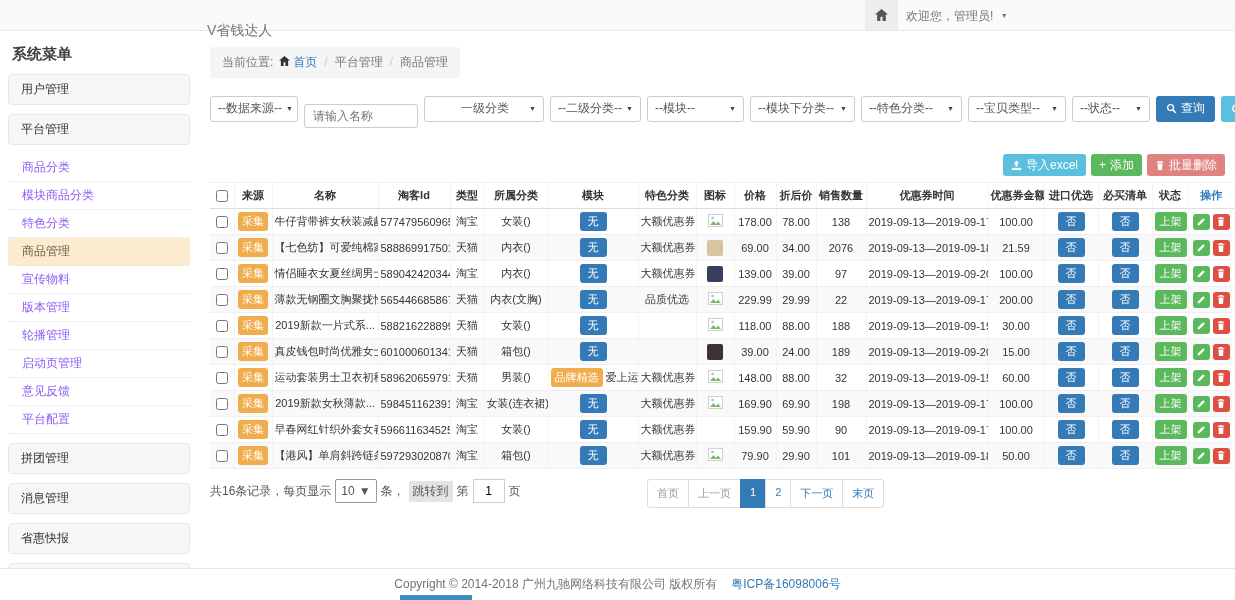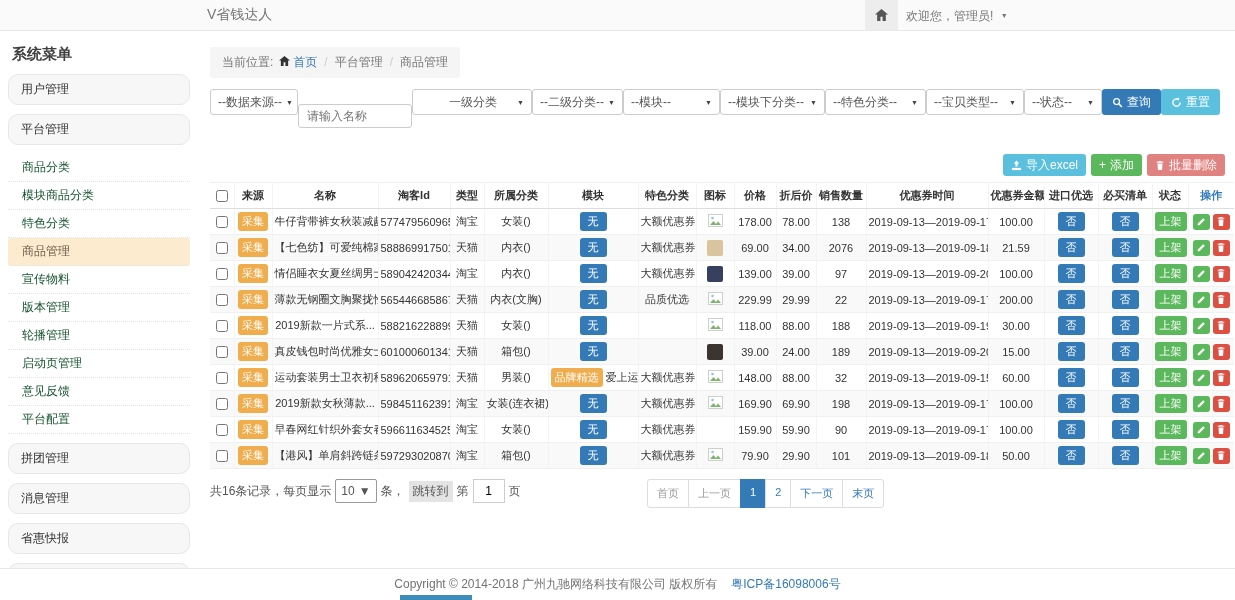--- a/index.html
+++ b/index.html
@@ -1,42 +1,42 @@
 <!DOCTYPE html>
 <html><head>
 <meta charset="utf-8">
 <style>
   html,body{margin:0;padding:0;}
   body{width:1235px;height:600px;overflow:hidden;position:relative;background:#fff;
        font-family:"Liberation Sans","DejaVu Sans",sans-serif;}
   
   .topbar{position:relative;height:30px;background:#fafafa;border-bottom:1px solid #e7e7e7;}
-  .app-title{position:absolute;left:207px;top:6px;font-size:14px;color:#777;}
+  .app-title{position:absolute;left:207px;top:22px;font-size:14px;color:#777;}
   .home-btn{position:absolute;left:865px;top:0;width:33px;height:30px;background:#ededed;
             display:flex;align-items:center;justify-content:center;cursor:pointer;}
   .welcome{position:absolute;left:906px;top:8px;font-size:12px;color:#777;cursor:pointer;white-space:nowrap;}
   .caret{font-size:7px;color:#777;margin-left:4px;vertical-align:2px;}
   
   .content{display:flex;height:537px;overflow:hidden;background:#fff;}
   .sidebar{width:182px;flex:none;margin-left:8px;}
   .sidebar-title{color:#404040;font-size:15px;font-weight:bold;margin:14px 0 10px 4px;}
-  .m-group{background:#f7f7f7;border:1px solid #e7e7e7;border-radius:10px;padding:6px 12px;
+  .m-group{background:#f7f7f7;border:1px solid #e7e7e7;border-radius:4px;padding:6px 12px;
            font-size:12px;color:#333;margin-bottom:9px;cursor:pointer;}
   .subs{margin-bottom:9px;}
-  .m-sub{padding:5px 14px;font-size:12px;color:#14532d;border-bottom:1px dotted #e2e2e2;cursor:pointer;}
+  .m-sub{padding:5px 14px;font-size:12px;color:#8b5cf6;border-bottom:1px dotted #e2e2e2;cursor:pointer;}
   .m-sub-active{background:#fdebd0;border-radius:3px;color:#6b5b45;}
   .main{flex:1;margin:0 10px 0 20px;position:relative;min-width:0;}
   
   .breadcrumb{display:inline-block;background:#f5f5f5;border-radius:3px;padding:7px 12px;
               font-size:12px;color:#777;margin-top:16px;white-space:nowrap;}
   .breadcrumb a{color:#337ab7;text-decoration:none;cursor:pointer;}
   .breadcrumb .sep{margin:0 7px;color:#ccc;}
   .breadcrumb .icn{margin:0 3px 0 6px;}
   
-  .filters{display:flex;margin-top:11px;}
+  .filters{display:flex;gap:6px;margin-top:11px;align-items:center;}
   .sel{border:1px solid #ccc;border-radius:3px;height:24px;display:flex;align-items:center;
        justify-content:space-between;padding:0 7px;font-size:12px;color:#555;background:#fff;
        cursor:pointer;flex:none;white-space:nowrap;overflow:hidden;}
   .sel .car{font-size:7px;color:#444;margin-left:4px;}
   .inp{border:1px solid #ccc;border-radius:3px;height:22px;padding:0 8px;font-size:12px;color:#555;flex:none;}
   .btn{border:none;border-radius:3px;height:26px;font-size:12px;color:#fff;display:inline-flex;
        align-items:center;gap:4px;padding:0 10px;cursor:pointer;white-space:nowrap;}
   .btn-primary{background:#337ab7;}
   .btn-info{background:#5bc0de;}
   .btn-success{background:#5cb85c;}

